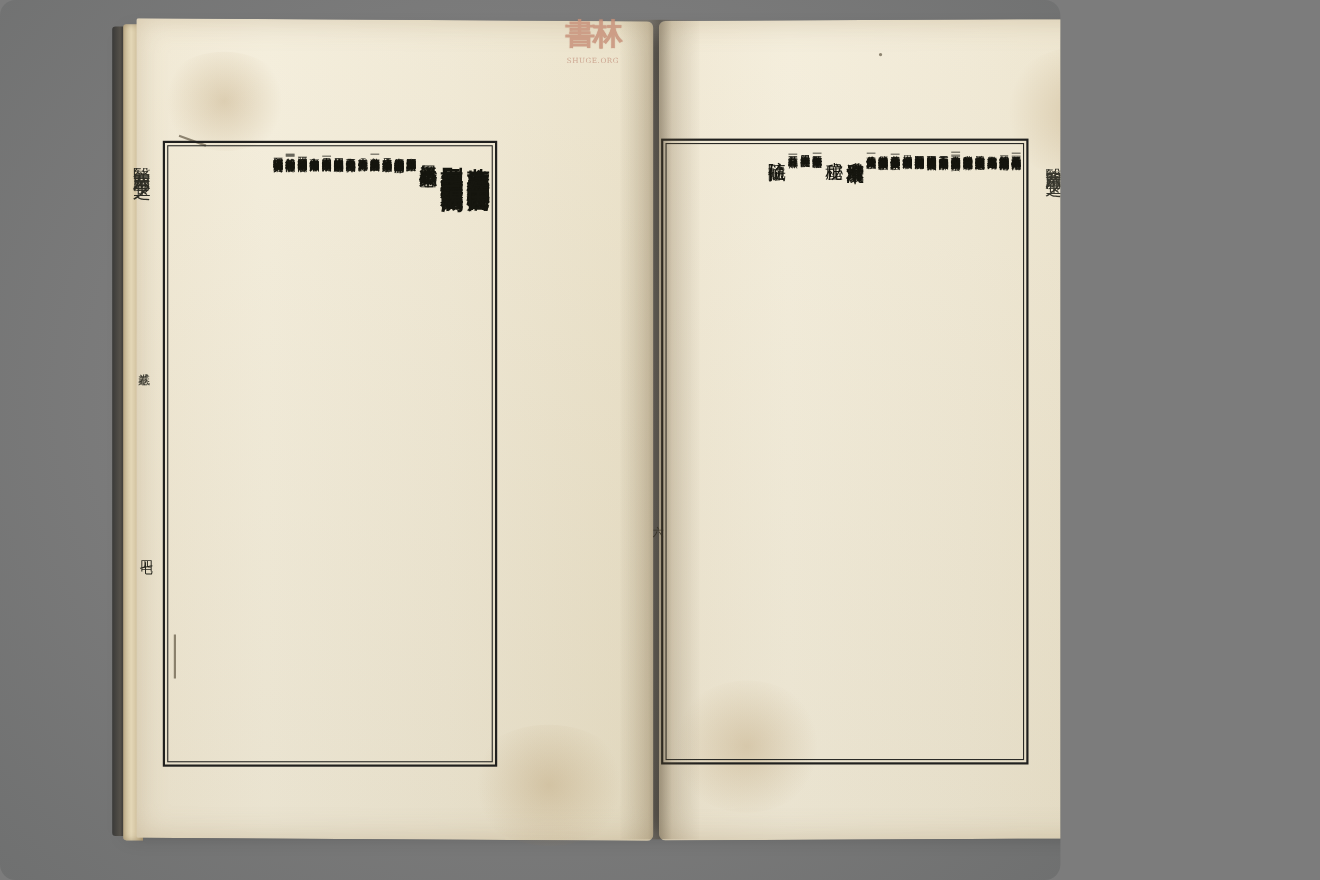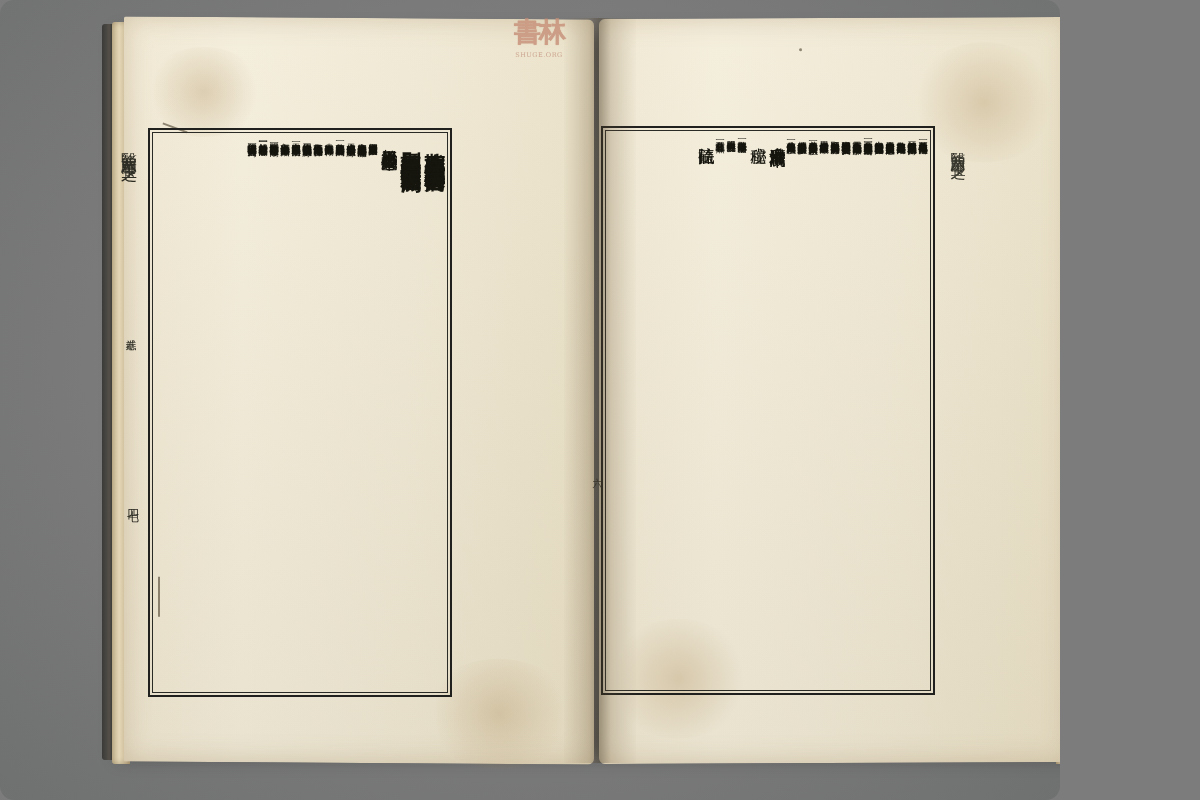--- a/index.html
+++ b/index.html
@@ -9,21 +9,21 @@
   }
   body {
     width: 1200px;
     height: 800px;
     font-family: "Liberation Serif", serif;
     overflow: hidden;
   }
 
   .scene {
     position: relative;
-    width: 1060px;
+    width: 964px;
     height: 800px;
     background: radial-gradient(ellipse at 50% 45%, #8a8a8a 0%, #7b7b7b 55%, #6f7070 100%);
     overflow: hidden;
     border-radius: 14px;
   }
 
   
   .watermark {
     position: absolute;
     left: 503px;

